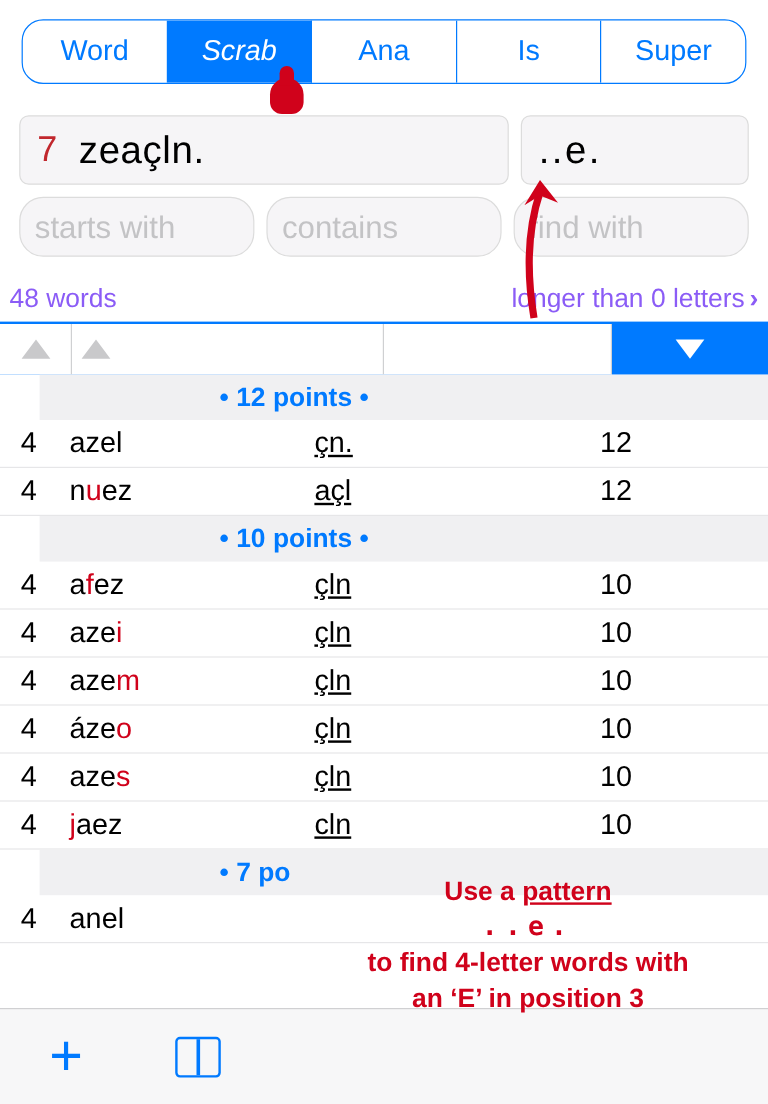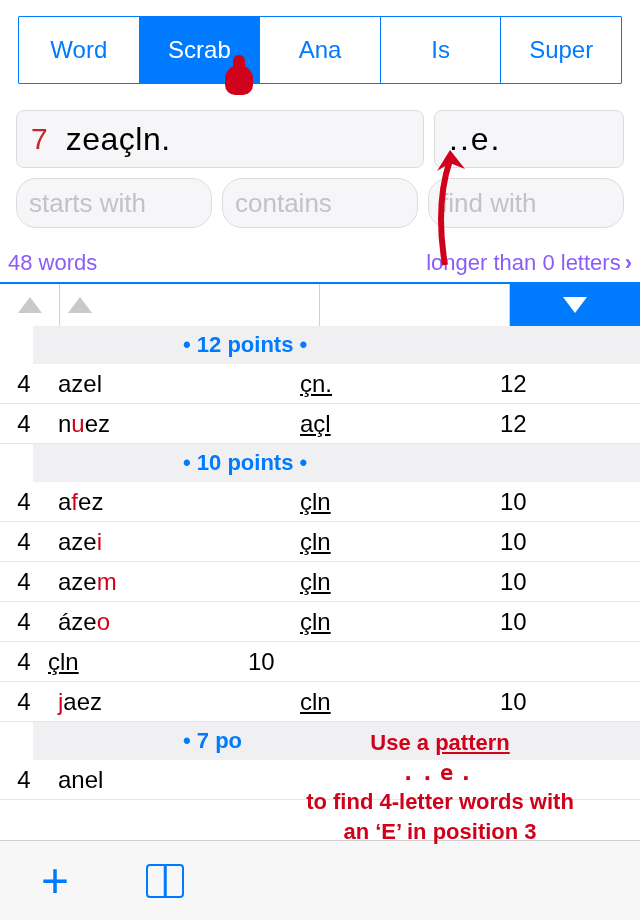--- a/index.html
+++ b/index.html
@@ -1,23 +1,23 @@
 <!DOCTYPE html>
 <html><head>
 <meta charset="utf-8">
 <style>
   * { box-sizing: border-box; margin: 0; padding: 0; }
   html, body { width: 640px; height: 920px; font-family: -apple-system, "Helvetica Neue", Arial, sans-serif; background: #fff; color: #000; overflow: hidden; }
   .root { width: 640px; height: 920px; position: relative; display: flex; flex-direction: column; }
 
   .seg-wrap { padding: 16px 18px 6px 18px; }
-  .seg { display: flex; border: 1.5px solid #007aff; border-radius: 1px; overflow: hidden; height: 68px; }
+  .seg { display: flex; border: 1.5px solid #007aff; border-radius: 18px; overflow: hidden; height: 54px; }
   .seg-item { flex: 1; display: flex; align-items: center; justify-content: center; font-size: 24px; color: #007aff; border-right: 1.5px solid #007aff; cursor: pointer; }
   .seg-item:last-child { border-right: none; }
-  .seg-item.active { background: #007aff; color: #fff; }
+  .seg-item.active { background: #007aff; color: #fff; font-style: italic; }
 
   .inputs-row1 { display: flex; gap: 10px; padding: 20px 16px 10px 16px; }
   .letters-box { flex: 1; display: flex; align-items: center; background: #f6f5f7; border: 1px solid #dcdcdc; border-radius: 8px; height: 58px; padding: 0 14px; }
   .letters-count { color: #c1272d; font-size: 30px; margin-right: 18px; }
   .letters-val { font-size: 32px; color: #000; letter-spacing: 0.5px; }
   .pattern-box { width: 190px; display: flex; align-items: center; background: #f6f5f7; border: 1px solid #dcdcdc; border-radius: 8px; height: 58px; padding: 0 14px; font-size: 32px; letter-spacing: 2px; }
 
   .inputs-row2 { display: flex; gap: 10px; padding: 0 16px 14px 16px; }
   .filter-box { flex: 1; display: flex; align-items: center; background: #f6f5f7; border: 1px solid #dcdcdc; border-radius: 20px; height: 50px; padding: 0 12px; font-size: 26px; color: #c3c3c5; white-space: nowrap; overflow: hidden; }
 
@@ -33,21 +33,21 @@
   .sort-cell.pts { width: 130px; background: #007aff; border: none; }
   .tri-up { width: 0; height: 0; border-left: 12px solid transparent; border-right: 12px solid transparent; border-bottom: 16px solid #c9c9cb; }
   .tri-down { width: 0; height: 0; border-left: 12px solid transparent; border-right: 12px solid transparent; border-top: 16px solid #fff; }
 
   .list { flex: 1; overflow: hidden; }
   .group-head { background: #f0f0f2; color: #007aff; font-weight: 600; font-size: 22px; padding: 6px 0 6px 150px; margin-left: 33px; }
   .row { display: flex; align-items: center; height: 40px; border-bottom: 1px solid #e6e6e8; font-size: 24px; }
   .row .len { width: 48px; text-align: center; }
   .row .word { flex: 1; padding-left: 10px; }
   .row .rem { width: 200px; text-decoration: underline; }
-  .row .pts { width: 140px; }
+  .row .pts { width: 140px; margin-left: 38px; }
   .hl { color: #d0021b; }
 
   .toolbar { position: absolute; left: 0; bottom: 0; width: 640px; height: 80px; background: #f7f7f8; border-top: 1px solid #d0d0d2; display: flex; align-items: center; }
   .tb-btn { width: 110px; height: 80px; display: flex; align-items: center; justify-content: center; color: #007aff; }
   .plus { font-size: 48px; font-weight: 300; line-height: 1; }
   .book { width: 38px; height: 34px; border: 2.5px solid #007aff; border-radius: 4px; position: relative; }
   .book::after { content: ""; position: absolute; left: 50%; top: 0; bottom: 0; width: 2.5px; background: #007aff; transform: translateX(-50%); }
 
   .annot { position: absolute; left: 250px; top: 728px; right: 10px; text-align: center; color: #d0021b; font-weight: 700; font-size: 22px; line-height: 1.35; pointer-events: none; }
   .annot .pat-word { text-decoration: underline; }
@@ -143,20 +143,21 @@
         <div class="pts">10</div>
       </div>
       <div class="row">
         <div class="len">4</div>
         <div class="word"><span>áze</span><span class="hl">o</span><span></span></div>
         <div class="rem">çln</div>
         <div class="pts">10</div>
       </div>
       <div class="row">
         <div class="len">4</div>
+        <div class="word"><span>aze</span><span class="hl">s</span><span></span></div>
         <div class="rem">çln</div>
         <div class="pts">10</div>
       </div>
       <div class="row">
         <div class="len">4</div>
         <div class="word"><span></span><span class="hl">j</span><span>aez</span></div>
         <div class="rem">cln</div>
         <div class="pts">10</div>
       </div>
       <div class="group-head">• 7 po</div>

